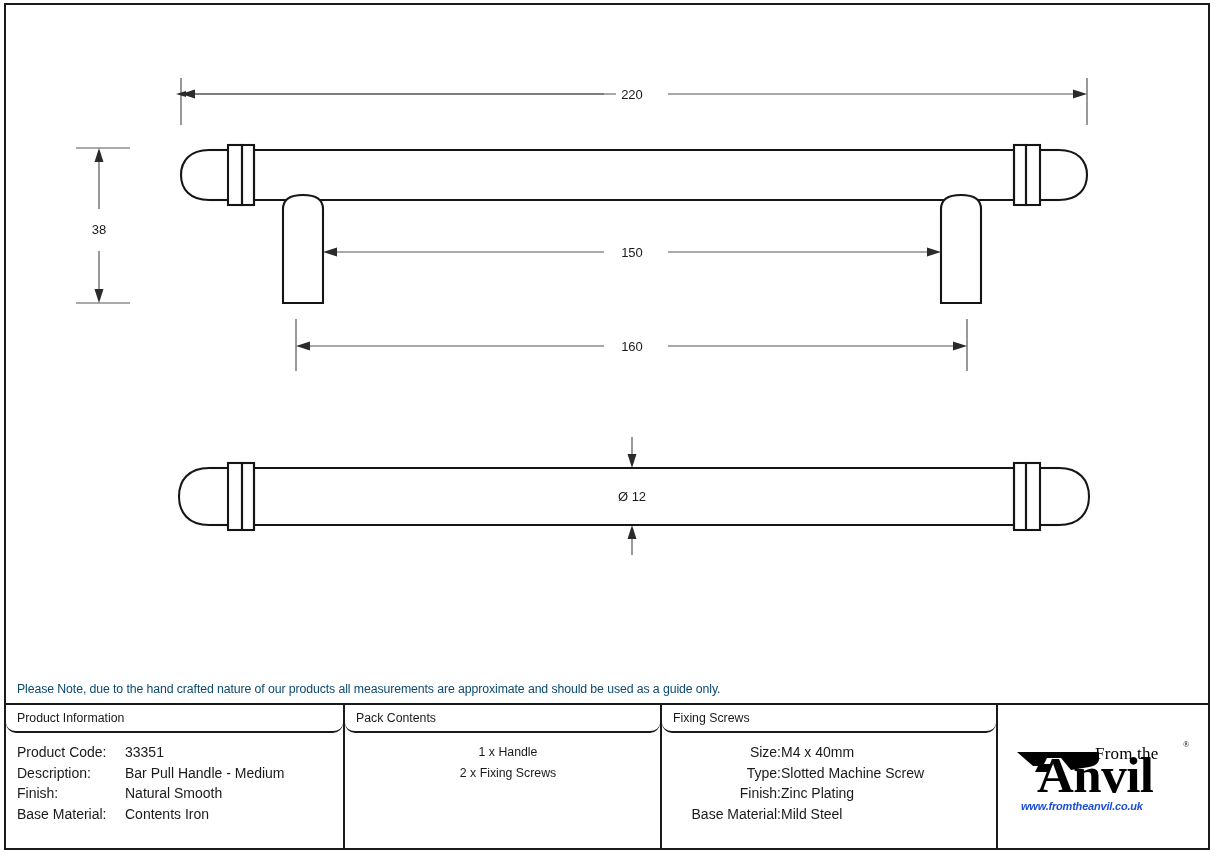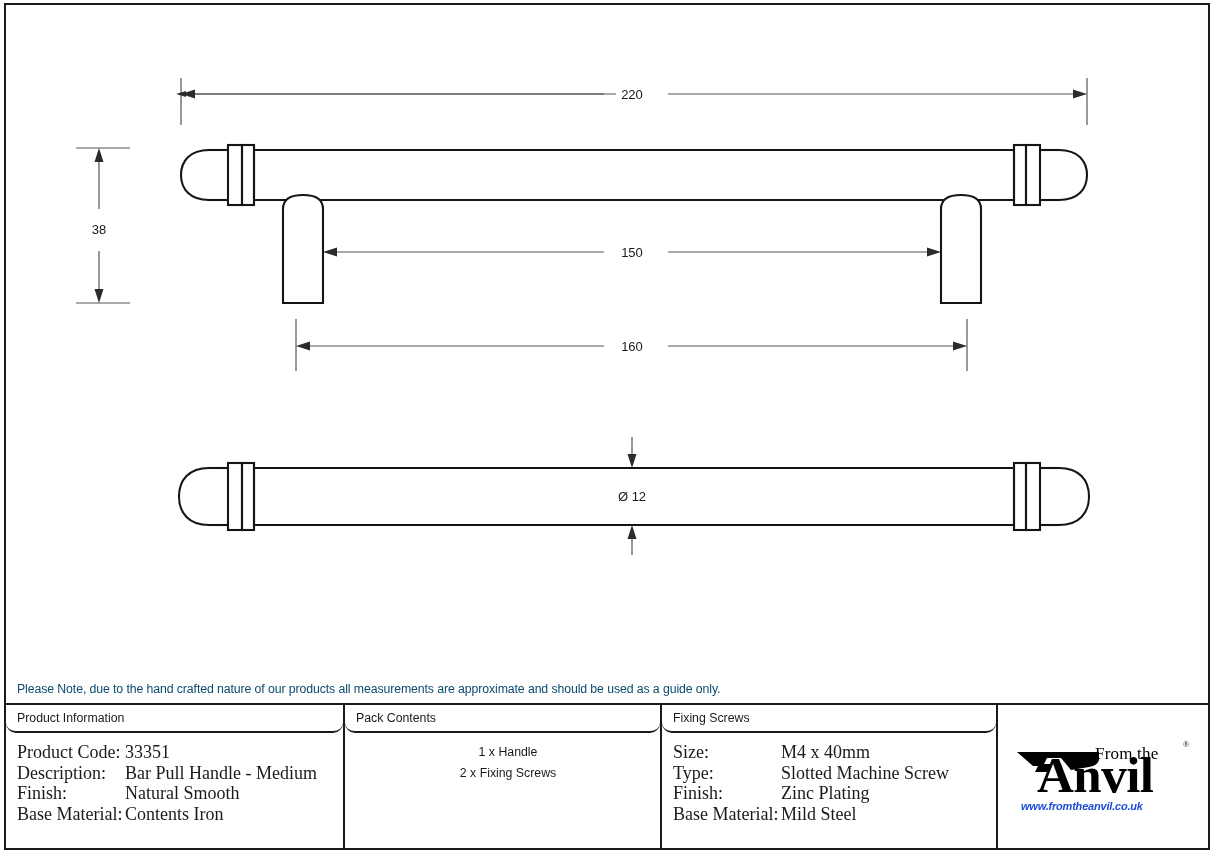--- a/index.html
+++ b/index.html
@@ -65,23 +65,22 @@
     display: flex; align-items: center;
     padding-left: 11px;
     font-size: 12.3px;
     border-radius: 10px;
   }
   .col-body {
     padding: 9px 0 0 11px;
   }
   .kv {
     display: flex;
-    font-size: 18px;
+    font-size: 14px;
     line-height: 20.5px;
-    font-family: Liberation Serif, serif;
   }
   .kv .k { width: 108px; flex: 0 0 108px; }
   .kv .v { }
   .plain {
     font-size: 12.3px;
     line-height: 20.5px;
   }
 
   
   #logo-cell {
@@ -290,21 +289,21 @@
     </div>
 
     <div class="tcol" style="width:317px;text-align:center;">
       <div class="col-head">Pack Contents</div>
       <div class="col-body">
         <div class="plain">1 x Handle</div>
         <div class="plain">2 x Fixing Screws</div>
       </div>
     </div>
 
-    <div class="tcol" style="width:336px;">
+    <div class="tcol" style="width:336px;text-align:right;">
       <div class="col-head">Fixing Screws</div>
       <div class="col-body">
         <div class="kv">
           <span class="k">Size:</span>
           <span class="v">M4 x 40mm</span>
         </div>
         <div class="kv">
           <span class="k">Type:</span>
           <span class="v">Slotted Machine Screw</span>
         </div>

